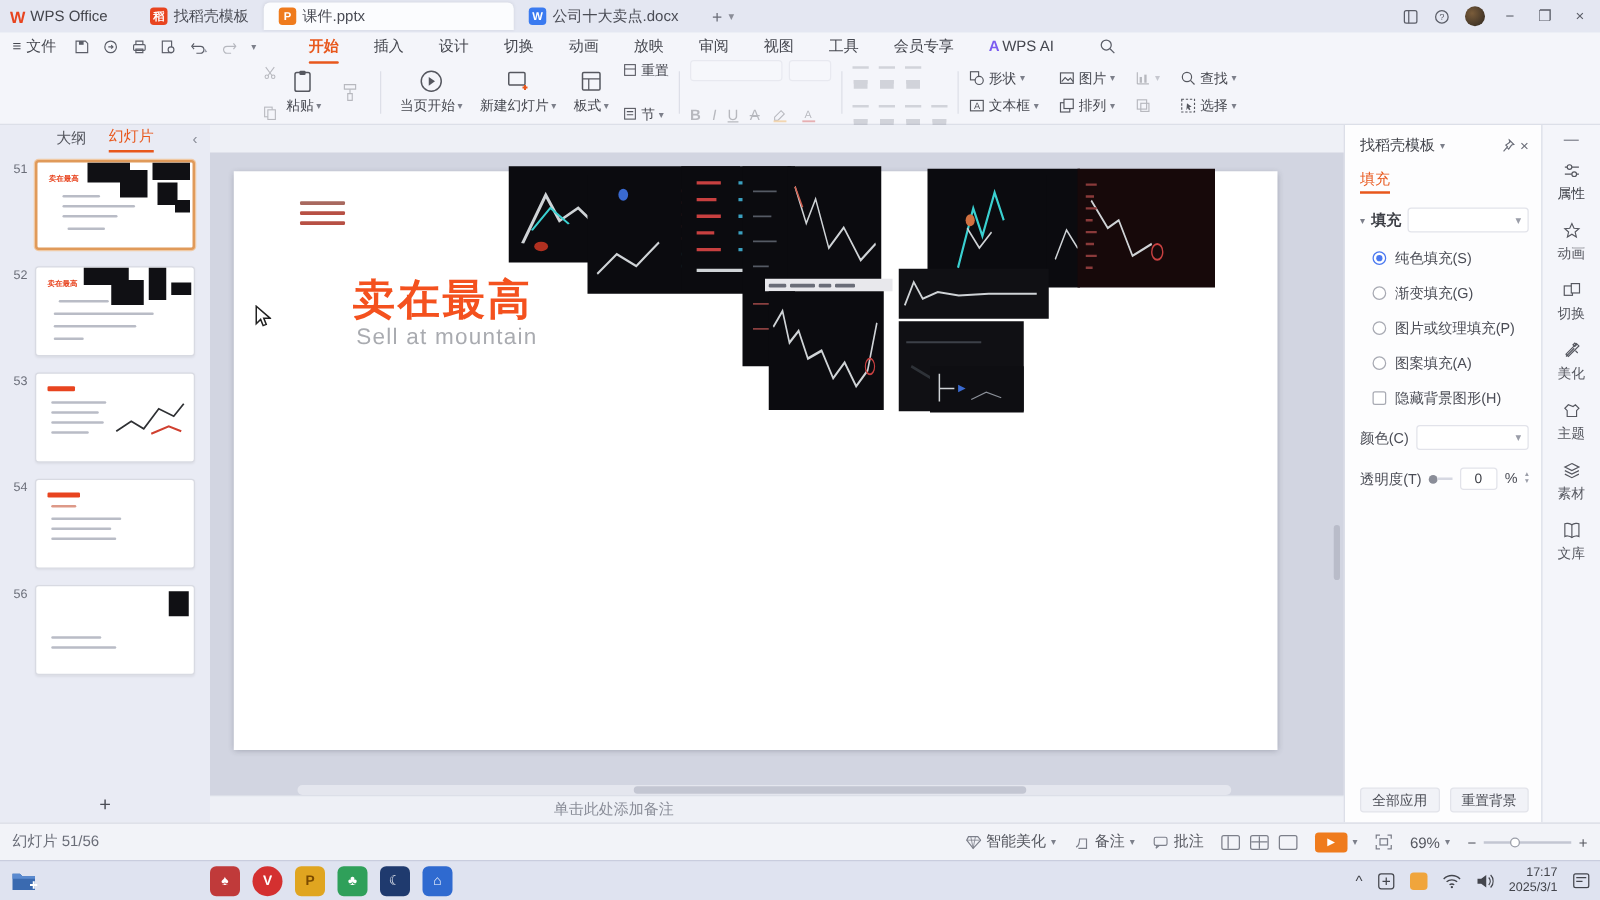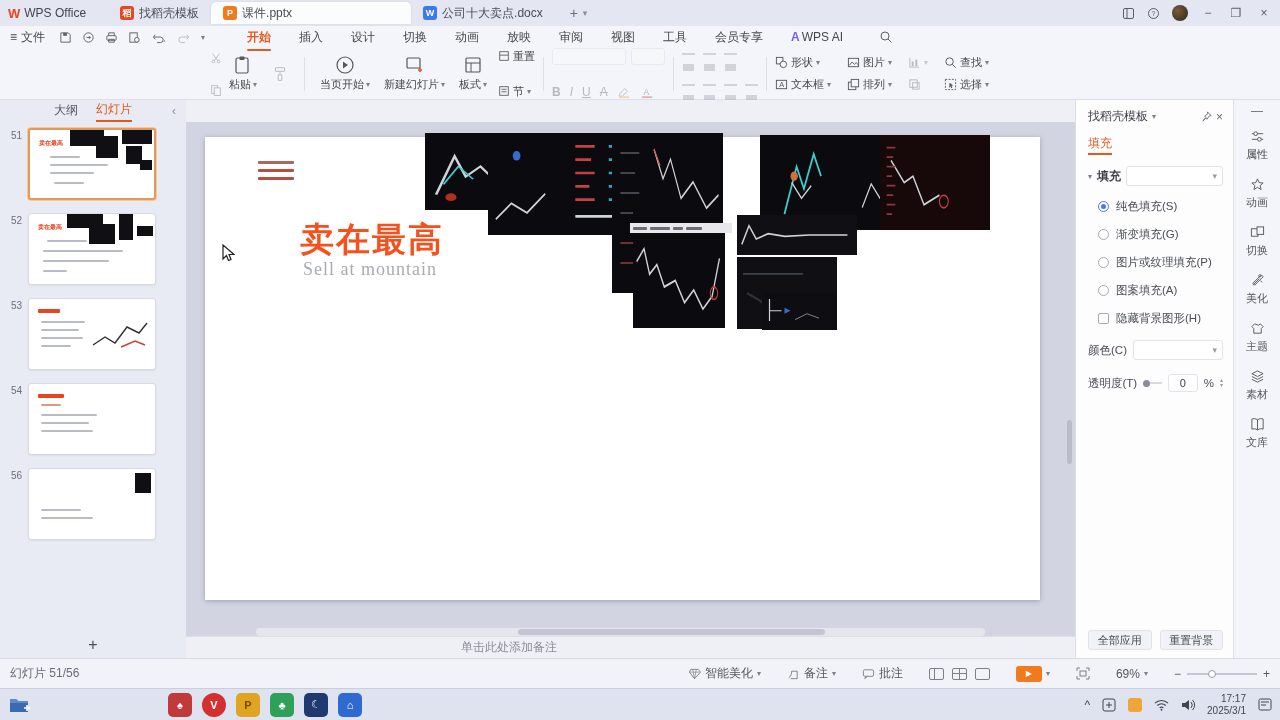--- a/index.html
+++ b/index.html
@@ -47,21 +47,21 @@
   .smallbtn { display:flex; align-items:center; gap:3px; color:#45474f; font-size:11px; white-space:nowrap; }
   .fontbox { width:74px; height:17px; border:1px solid #d6d8e2; border-radius:3px; background:#fbfbfd; }
   .fontbox.sz { width:34px; }
   .fmtletters { display:flex; gap:9px; align-items:center; font-size:12px; color:#55575f; }
   .alignrow { display:flex; gap:8px; }
   .alnico { width:13px; height:11px; border-top:2px solid #9a9da8; box-shadow:0 4px 0 -1px #9a9da8, 0 8px 0 -1px #9a9da8; }
   .rgrid { display:grid; grid-template-columns:auto auto auto auto; grid-auto-rows:20px; column-gap:16px; row-gap:2px; align-items:center; }
 
   
   .main { flex:1; display:flex; min-height:0; }
-  .leftpanel { width:186px; flex:none; background:#e9ebf4; display:flex; flex-direction:column; }
+  .leftpanel { width:168px; flex:none; background:#e9ebf4; display:flex; flex-direction:column; }
   .subtabs { height:22px; display:flex; align-items:center; justify-content:center; gap:18px; position:relative; flex:none; }
   .subtab { color:#55575f; padding-bottom:2px; }
   .subtab.active { color:#e8571c; border-bottom:2px solid #e8571c; }
   .collapse-arrow { position:absolute; right:10px; color:#8a8d98; }
   .thumbs { flex:1; padding:6px 0 0 0; display:flex; flex-direction:column; gap:13px; overflow:hidden; }
   .thumbrow { display:flex; align-items:flex-start; }
   .thumbnum { width:28px; text-align:right; padding:2px 6px 0 0; font-size:10px; color:#6a6d78; flex:none; }
   .thumb { width:128px; height:72px; background:#fff; border:1px solid #d8dae2; border-radius:3px; position:relative; overflow:hidden; box-shadow:0 1px 2px rgba(0,0,0,.06); }
   .thumbrow.selected .thumb { border:2px solid #e09a5a; box-shadow:0 0 0 1px #f0c9a4; }
   .mini-title { position:absolute; left:9px; top:9px; font-size:6px; color:#e8441f; font-weight:bold; }
@@ -71,21 +71,21 @@
   .addslide { height:26px; display:flex; align-items:center; justify-content:center; color:#4a4c55; font-size:16px; flex:none; }
 
   .canvas { flex:1; background:#d2d5e1; position:relative; min-width:0; display:flex; flex-direction:column; }
   .canvas-strip { height:22px; background:#eef0f6; flex:none; }
   .slide-wrap { flex:1; position:relative; }
   .slide { position:absolute; left:19px; top:15px; width:835px; height:463px; background:#fff; box-shadow:0 1px 5px rgba(40,44,60,.30); }
   .hamburger { position:absolute; left:53px; top:24px; width:36px; display:flex; flex-direction:column; gap:5px; }
   .hamburger i { height:3px; background:#b75044; border-radius:1px; }
   .hamburger i:nth-child(1){ background:#a8695f; }
   .slide-title { position:absolute; left:95px; top:80px; font-size:34px; font-weight:bold; color:#f4511e; letter-spacing:2px; }
-  .slide-sub { position:absolute; left:98px; top:122px; font-size:18px; color:#a9abb0; letter-spacing:1px;font-family:Liberation Serif, serif; }
+  .slide-sub { position:absolute; left:98px; top:122px; font-size:18px; color:#a9abb0; letter-spacing:1px; }
   .slide-body { position:absolute; left:140px; top:156px; font-size:17px; color:#2e3033; line-height:26px; }
   .sb-line { position:absolute; left:0; white-space:nowrap; }
   .cimg { position:absolute; background:#0b0b0f; overflow:hidden; }
   .cimg svg { display:block; width:100%; height:100%; }
   .cap-strip { position:absolute; background:#e8e8ec; display:flex; align-items:center; gap:3px; padding:0 3px; }
   .cap-strip i { height:3px; background:#6a6d78; border-radius:1px; }
   .vscroll { position:absolute; right:3px; top:298px; width:5px; height:44px; background:#b9bcc9; border-radius:3px; }
   .hscroll { height:8px; margin:0 90px 0 70px; background:#e4e6ee; border-radius:4px; position:relative; flex:none; }
   .hscroll .hthumb { position:absolute; left:36%; width:42%; top:1px; height:6px; background:#c3c6d2; border-radius:3px; }
   .notesbar { height:22px; background:#eef0f6; border-top:1px solid #dcdfe8; display:flex; align-items:center; padding-left:275px; flex:none; color:#8a8d98; }
@@ -117,21 +117,21 @@
   
   .rail { width:47px; flex:none; background:#f4f5fa; border-left:1px solid #dcdfe8; display:flex; flex-direction:column; align-items:center; padding-top:4px; gap:3px; }
   .rail-dash { color:#6a6d78; margin-bottom:2px; }
   .railitem { display:flex; flex-direction:column; align-items:center; gap:3px; color:#55575f; font-size:11px; padding:6px 0; width:100%; }
   .railitem svg { display:block; }
   .railitem.active { color:#3d3f46; }
 
   
   .statusbar { height:30px; background:#f2f3f8; border-top:1px solid #d9dbe4; display:flex; align-items:center; padding:0 10px; flex:none; color:#55575f; }
   .sb-left { color:#6a6d78; }
-  .sb-right { margin-left:auto; display:flex; align-items:center; gap:26px; }
+  .sb-right { margin-left:auto; display:flex; align-items:center; gap:14px; }
   .sbitem { display:flex; align-items:center; gap:4px; white-space:nowrap; }
   .viewico { width:15px; height:12px; border:1px solid #7c7f8a; border-radius:2px; position:relative; }
   .viewico.split::after { content:""; position:absolute; left:4px; top:0; bottom:0; width:1px; background:#7c7f8a; }
   .viewico.grid { background:linear-gradient(#7c7f8a,#7c7f8a) 50% 0/1px 100% no-repeat, linear-gradient(#7c7f8a,#7c7f8a) 0 50%/100% 1px no-repeat; }
   .playbtn { width:26px; height:16px; background:#ef7b1d; border-radius:3px; color:#fff; font-size:8px; display:flex; align-items:center; justify-content:center; }
   .zoomslider { display:flex; align-items:center; gap:6px; }
   .zs-track { width:70px; height:2px; background:#c3c6d2; position:relative; }
   .zs-knob { position:absolute; left:30%; top:-3px; width:8px; height:8px; border-radius:50%; background:#fff; border:1px solid #9a9da8; }
 
   

